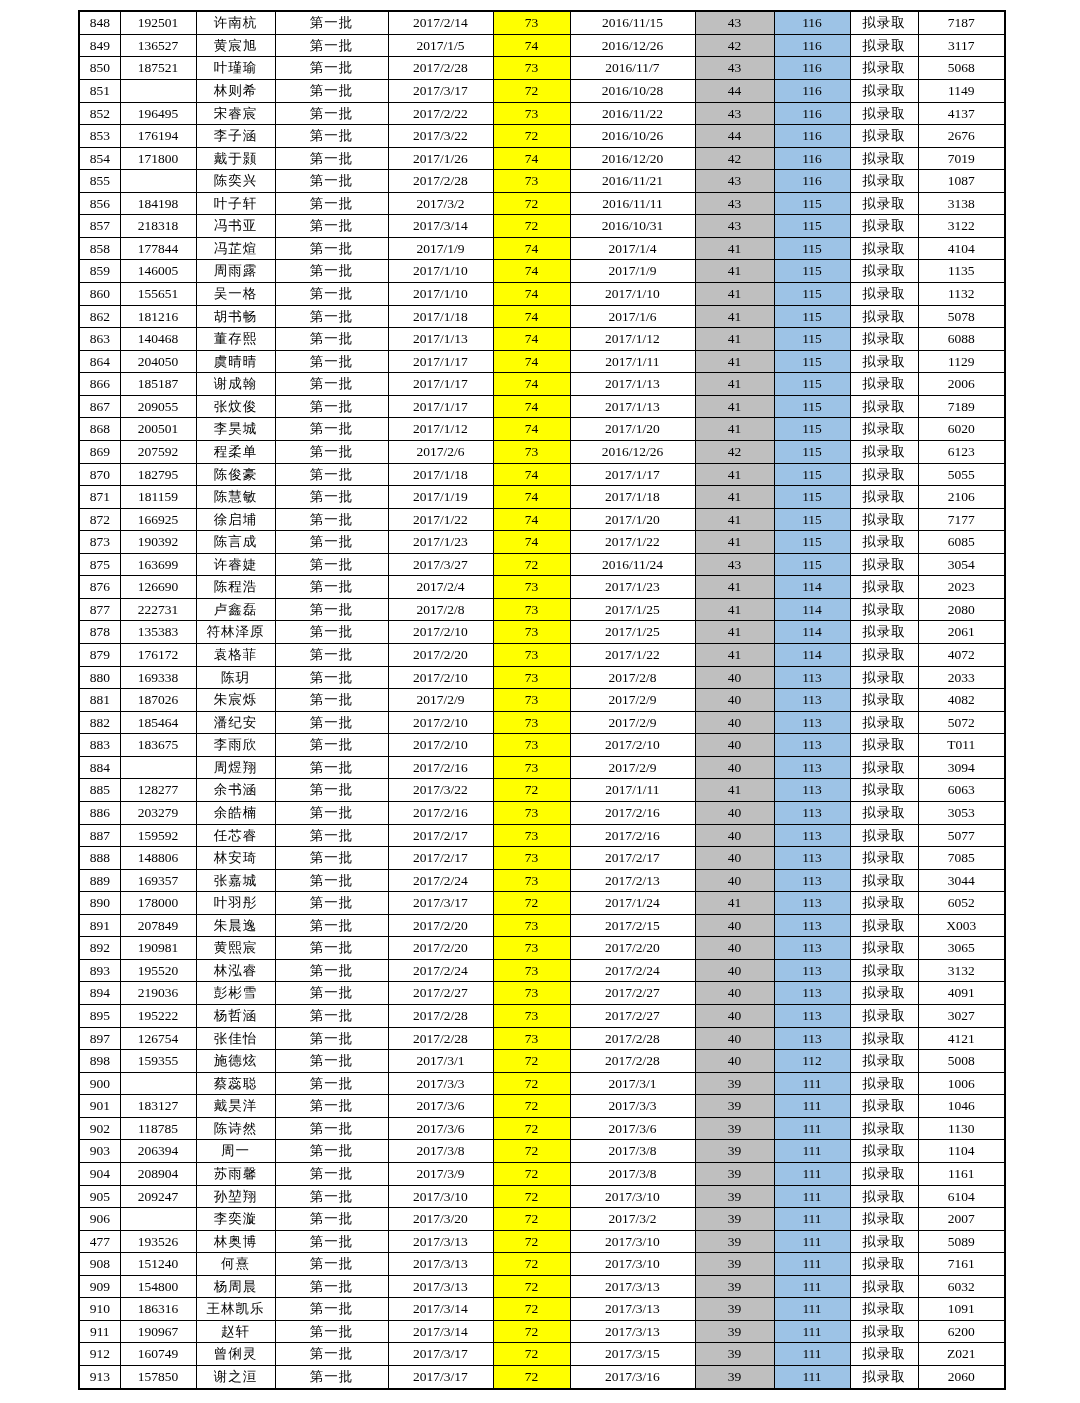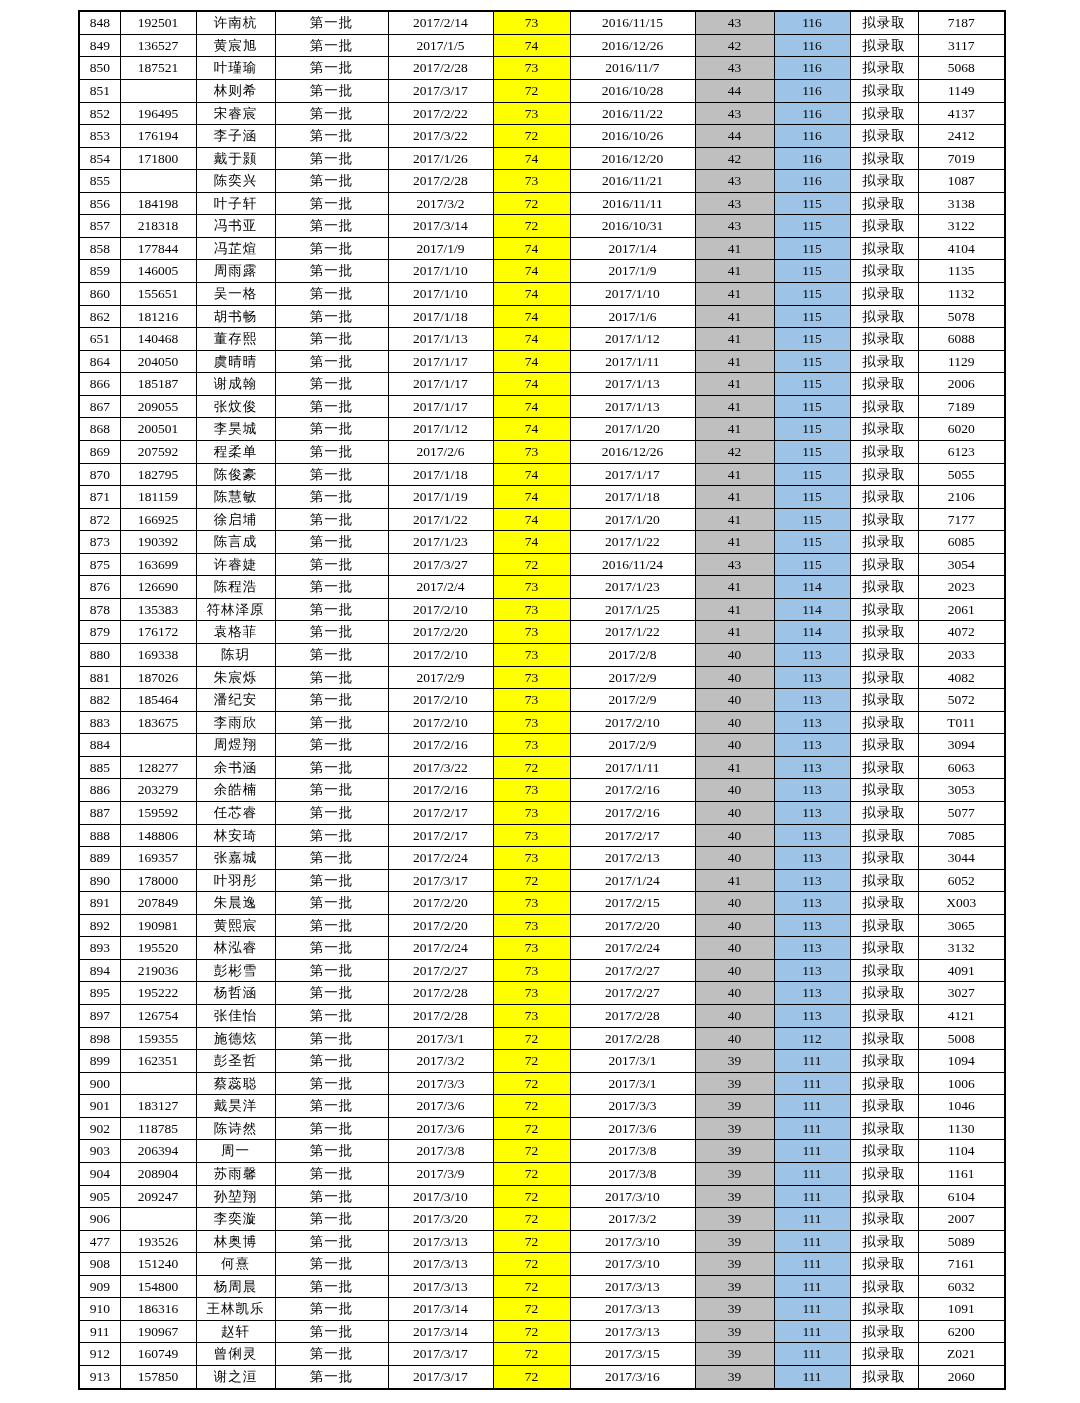--- a/index.html
+++ b/index.html
@@ -140,21 +140,21 @@
             <td class="cell-row-number">853</td>
             <td class="cell-student-id">176194</td>
             <td class="cell-name">李子涵</td>
             <td class="cell-batch">第一批</td>
             <td class="cell-date-1">2017/3/22</td>
             <td class="cell-score" style="background-color: rgb(255, 255, 0);">72</td>
             <td class="cell-date-2">2016/10/26</td>
             <td class="cell-value-1" style="background-color: rgb(191, 191, 191);">44</td>
             <td class="cell-value-2" style="background-color: rgb(157, 195, 230);">116</td>
             <td class="cell-status">拟录取</td>
-            <td class="cell-code">2412</td>
+            <td class="cell-code">2676</td>
           </tr>
           <tr>
             <td class="cell-row-number">854</td>
             <td class="cell-student-id">171800</td>
             <td class="cell-name">戴于颢</td>
             <td class="cell-batch">第一批</td>
             <td class="cell-date-1">2017/1/26</td>
             <td class="cell-score" style="background-color: rgb(255, 255, 0);">74</td>
             <td class="cell-date-2">2016/12/20</td>
             <td class="cell-value-1" style="background-color: rgb(191, 191, 191);">42</td>
@@ -247,21 +247,21 @@
             <td class="cell-batch">第一批</td>
             <td class="cell-date-1">2017/1/18</td>
             <td class="cell-score" style="background-color: rgb(255, 255, 0);">74</td>
             <td class="cell-date-2">2017/1/6</td>
             <td class="cell-value-1" style="background-color: rgb(191, 191, 191);">41</td>
             <td class="cell-value-2" style="background-color: rgb(157, 195, 230);">115</td>
             <td class="cell-status">拟录取</td>
             <td class="cell-code">5078</td>
           </tr>
           <tr>
-            <td class="cell-row-number">651</td>
+            <td class="cell-row-number">863</td>
             <td class="cell-student-id">140468</td>
             <td class="cell-name">董存熙</td>
             <td class="cell-batch">第一批</td>
             <td class="cell-date-1">2017/1/13</td>
             <td class="cell-score" style="background-color: rgb(255, 255, 0);">74</td>
             <td class="cell-date-2">2017/1/12</td>
             <td class="cell-value-1" style="background-color: rgb(191, 191, 191);">41</td>
             <td class="cell-value-2" style="background-color: rgb(157, 195, 230);">115</td>
             <td class="cell-status">拟录取</td>
             <td class="cell-code">6088</td>
@@ -403,20 +403,33 @@
             <td class="cell-batch">第一批</td>
             <td class="cell-date-1">2017/2/4</td>
             <td class="cell-score" style="background-color: rgb(255, 255, 0);">73</td>
             <td class="cell-date-2">2017/1/23</td>
             <td class="cell-value-1" style="background-color: rgb(191, 191, 191);">41</td>
             <td class="cell-value-2" style="background-color: rgb(157, 195, 230);">114</td>
             <td class="cell-status">拟录取</td>
             <td class="cell-code">2023</td>
           </tr>
           <tr>
+            <td class="cell-row-number">877</td>
+            <td class="cell-student-id">222731</td>
+            <td class="cell-name">卢鑫磊</td>
+            <td class="cell-batch">第一批</td>
+            <td class="cell-date-1">2017/2/8</td>
+            <td class="cell-score" style="background-color: rgb(255, 255, 0);">73</td>
+            <td class="cell-date-2">2017/1/25</td>
+            <td class="cell-value-1" style="background-color: rgb(191, 191, 191);">41</td>
+            <td class="cell-value-2" style="background-color: rgb(157, 195, 230);">114</td>
+            <td class="cell-status">拟录取</td>
+            <td class="cell-code">2080</td>
+          </tr>
+          <tr>
             <td class="cell-row-number">878</td>
             <td class="cell-student-id">135383</td>
             <td class="cell-name">符林泽原</td>
             <td class="cell-batch">第一批</td>
             <td class="cell-date-1">2017/2/10</td>
             <td class="cell-score" style="background-color: rgb(255, 255, 0);">73</td>
             <td class="cell-date-2">2017/1/25</td>
             <td class="cell-value-1" style="background-color: rgb(191, 191, 191);">41</td>
             <td class="cell-value-2" style="background-color: rgb(157, 195, 230);">114</td>
             <td class="cell-status">拟录取</td>
@@ -661,33 +674,20 @@
             <td class="cell-student-id">159355</td>
             <td class="cell-name">施德炫</td>
             <td class="cell-batch">第一批</td>
             <td class="cell-date-1">2017/3/1</td>
             <td class="cell-score" style="background-color: rgb(255, 255, 0);">72</td>
             <td class="cell-date-2">2017/2/28</td>
             <td class="cell-value-1" style="background-color: rgb(191, 191, 191);">40</td>
             <td class="cell-value-2" style="background-color: rgb(157, 195, 230);">112</td>
             <td class="cell-status">拟录取</td>
             <td class="cell-code">5008</td>
-          </tr>
-          <tr>
-            <td class="cell-row-number">899</td>
-            <td class="cell-student-id">162351</td>
-            <td class="cell-name">彭圣哲</td>
-            <td class="cell-batch">第一批</td>
-            <td class="cell-date-1">2017/3/2</td>
-            <td class="cell-score" style="background-color: rgb(255, 255, 0);">72</td>
-            <td class="cell-date-2">2017/3/1</td>
-            <td class="cell-value-1" style="background-color: rgb(191, 191, 191);">39</td>
-            <td class="cell-value-2" style="background-color: rgb(157, 195, 230);">111</td>
-            <td class="cell-status">拟录取</td>
-            <td class="cell-code">1094</td>
           </tr>
           <tr>
             <td class="cell-row-number">900</td>
             <td class="cell-student-id"></td>
             <td class="cell-name">蔡蕊聪</td>
             <td class="cell-batch">第一批</td>
             <td class="cell-date-1">2017/3/3</td>
             <td class="cell-score" style="background-color: rgb(255, 255, 0);">72</td>
             <td class="cell-date-2">2017/3/1</td>
             <td class="cell-value-1" style="background-color: rgb(191, 191, 191);">39</td>

